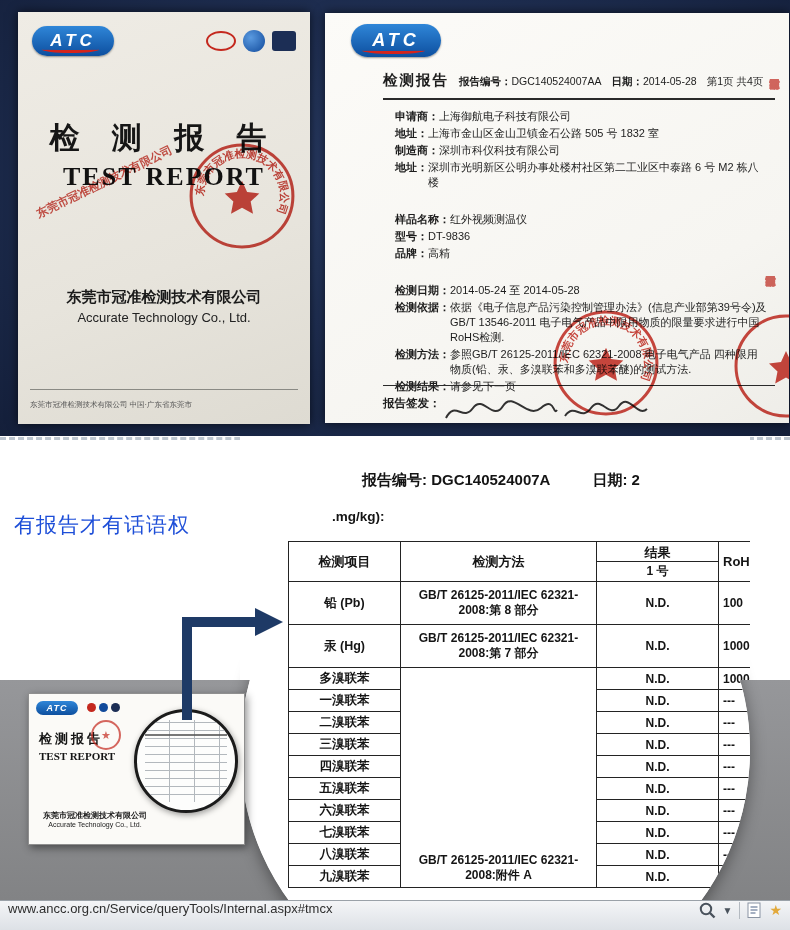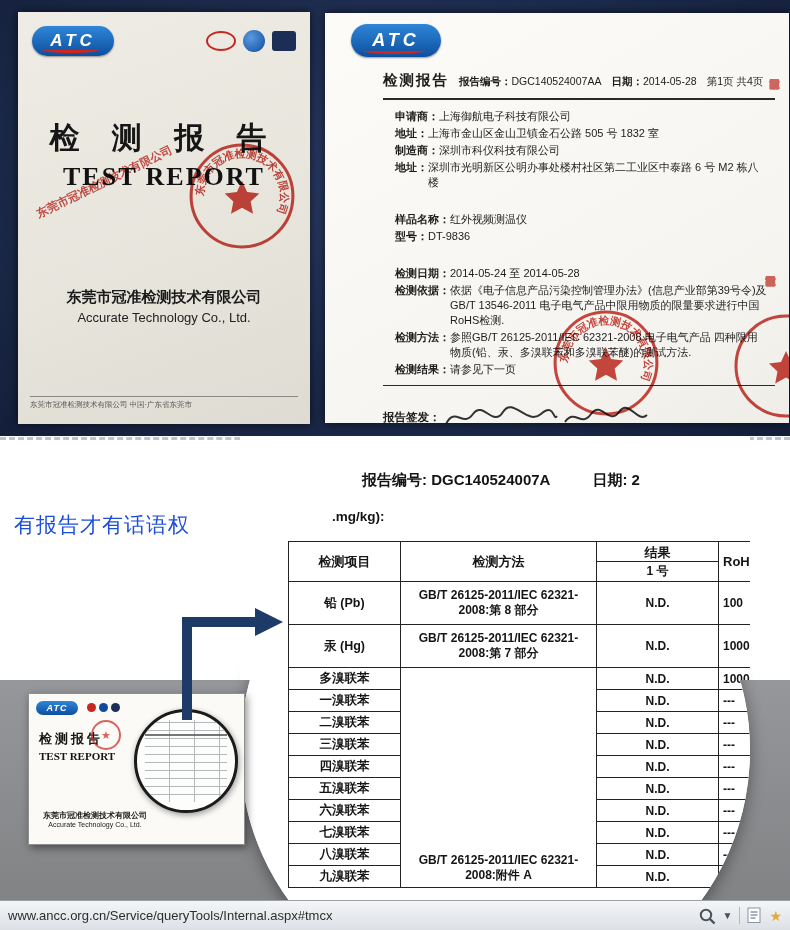--- a/index.html
+++ b/index.html
@@ -37,21 +37,21 @@
   .ld-title-cn { position:absolute; left:0; right:0; top:106px; text-align:center;
                  font-size:30px; font-weight:700; letter-spacing:12px; color:#161616; }
   .ld-title-en { position:absolute; left:0; right:0; top:150px; text-align:center;
                  font-family:"Liberation Serif", serif; font-size:26px; font-weight:700;
                  letter-spacing:2px; color:#121212; }
   .ld-company-cn { position:absolute; left:0; right:0; top:276px; text-align:center;
                    font-size:15px; font-weight:700; color:#1a1a1a; }
   .ld-company-en { position:absolute; left:0; right:0; top:298px; text-align:center;
                    font-size:13px; color:#222; }
   .ld-footer { position:absolute; left:12px; right:12px; bottom:14px; border-top:1px solid #8a8a84;
-               padding-top:3px; font-size:7.5px; color:#555; }
+               padding-top:10px; font-size:7.5px; color:#555; }
 
   
   .stamp-svg { position:absolute; mix-blend-mode:multiply; opacity:.85; }
   .stamp-diag { position:absolute; color:#c4281e; font-size:11.5px; font-weight:700;
                 opacity:.8; white-space:nowrap; mix-blend-mode:multiply; }
   .ld-stamp { left:168px; top:128px; }
   .ld-diag  { left:16px; top:196px; transform:rotate(-26deg); transform-origin:left top; }
   .rd-stamp1 { left:225px; top:294px; }
   .rd-stamp2 { left:406px; top:298px; }
   .rd-vtext { position:absolute; writing-mode:vertical-rl; color:#c4281e; opacity:.7;
@@ -65,21 +65,21 @@
                  padding-bottom:8px; color:#1c1c1c; }
   .rd-doc-title { font-size:14.5px; font-weight:700; letter-spacing:2px; }
   .rd-meta { font-size:10.5px; white-space:nowrap; }
   .rd-meta b { font-weight:700;margin-top:38px; }
   #doc-fields { position:absolute; left:70px; right:22px; top:96px; color:#1d1d1d; }
   .doc-row { display:flex; font-size:11px; line-height:15px; margin-bottom:2px; }
   .doc-row.grp { margin-top:22px; }
   .doc-row .lbl { font-weight:700; white-space:nowrap; }
   .doc-row .val { flex:1; }
   .rd-signbar { position:absolute; left:58px; right:14px; top:372px; border-top:1.5px solid #2a2a2a;
-                padding-top:16px; display:flex; align-items:center; 
+                padding-top:10px; display:flex; align-items:flex-start; 
                 font-size:11.5px; font-weight:700; color:#1c1c1c; }
   .sig { opacity:.9; }
 
   
   #divider { position:absolute; left:0; top:437px; width:790px; height:0;
              border-top:3px dashed #bcc5cf; z-index:2; }
 
   
   #band-gray { position:absolute; left:0; top:680px; width:790px; height:220px; z-index:1;
                background:linear-gradient(#96979a, #828385); }
@@ -146,21 +146,21 @@
        repeating-linear-gradient(90deg, transparent 0 24px, #9aa0a8 24px 25px);
      opacity:.75; }
   .mini-head { position:absolute; left:8px; right:8px; top:22px; height:2px; background:#555; opacity:.8; }
 
   
   #arrow { position:absolute; left:155px; top:598px; z-index:6; }
 
   
   #statusbar { position:absolute; left:0; top:900px; width:790px; height:30px; z-index:10;
                background:linear-gradient(#f4f5f7,#dde1e6); border-top:1px solid #9aa1a8;
-               display:flex; align-items:center; }
+               display:flex; align-items:flex-start; }
   #sb-url { margin-left:8px; font-size:13px; color:#2e2e2e; flex:1; white-space:nowrap;
             overflow:hidden; text-overflow:ellipsis; }
   .sb-icons { display:flex; align-items:center; gap:7px; padding-right:8px; }
   .sb-sep { width:1px; height:17px; background:#b4bac1; }
   .sb-chev { font-size:10px; color:#49525c; }
   .sb-star { font-size:14px; color:#e2a93b; line-height:1; }
 </style>
 </head>
 <body>
 
@@ -228,20 +228,24 @@
           <span class="lbl">地址：</span>
           <span class="val">深圳市光明新区公明办事处楼村社区第二工业区中泰路 6 号 M2 栋八楼</span>
         </div>
         <div class="doc-row grp">
           <span class="lbl">样品名称：</span>
           <span class="val">红外视频测温仪</span>
         </div>
         <div class="doc-row">
           <span class="lbl">型号：</span>
           <span class="val">DT-9836</span>
+        </div>
+        <div class="doc-row">
+          <span class="lbl">品牌：</span>
+          <span class="val">高精</span>
         </div>
         <div class="doc-row grp">
           <span class="lbl">检测日期：</span>
           <span class="val">2014-05-24 至 2014-05-28</span>
         </div>
         <div class="doc-row">
           <span class="lbl">检测依据：</span>
           <span class="val">依据《电子信息产品污染控制管理办法》(信息产业部第39号令)及GB/T 13546-2011 电子电气产品中限用物质的限量要求进行中国RoHS检测.</span>
         </div>
         <div class="doc-row">

